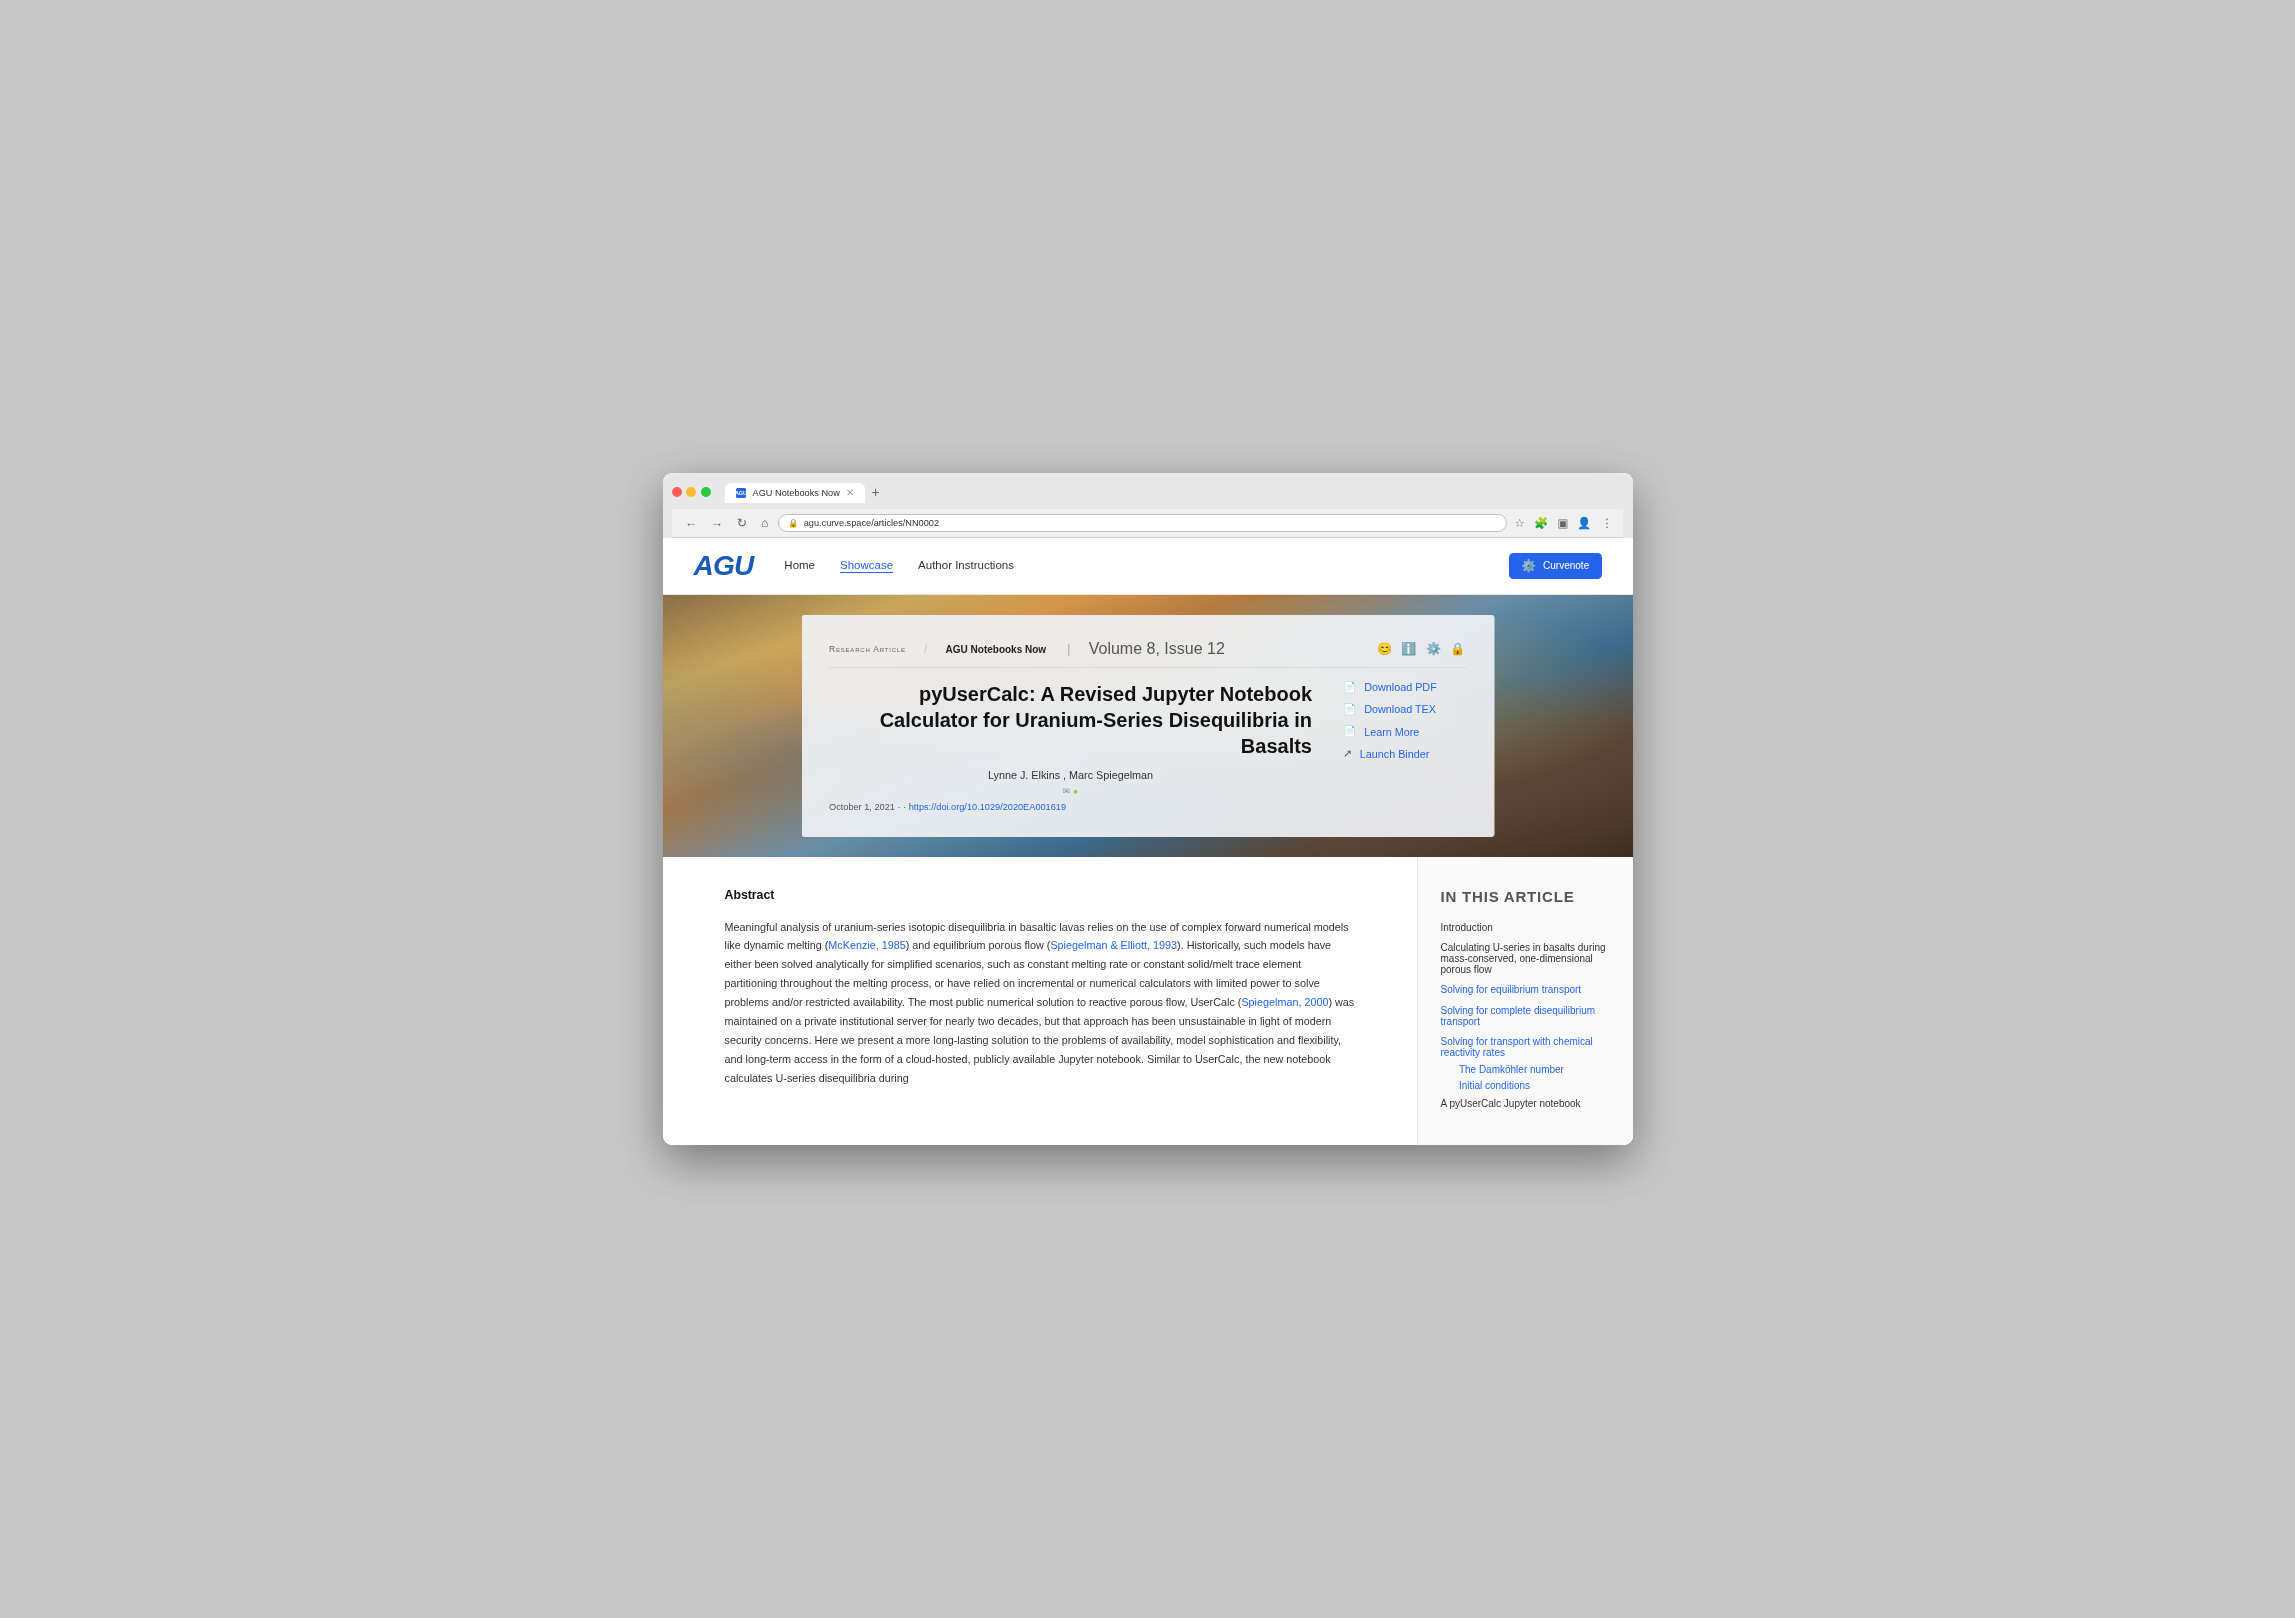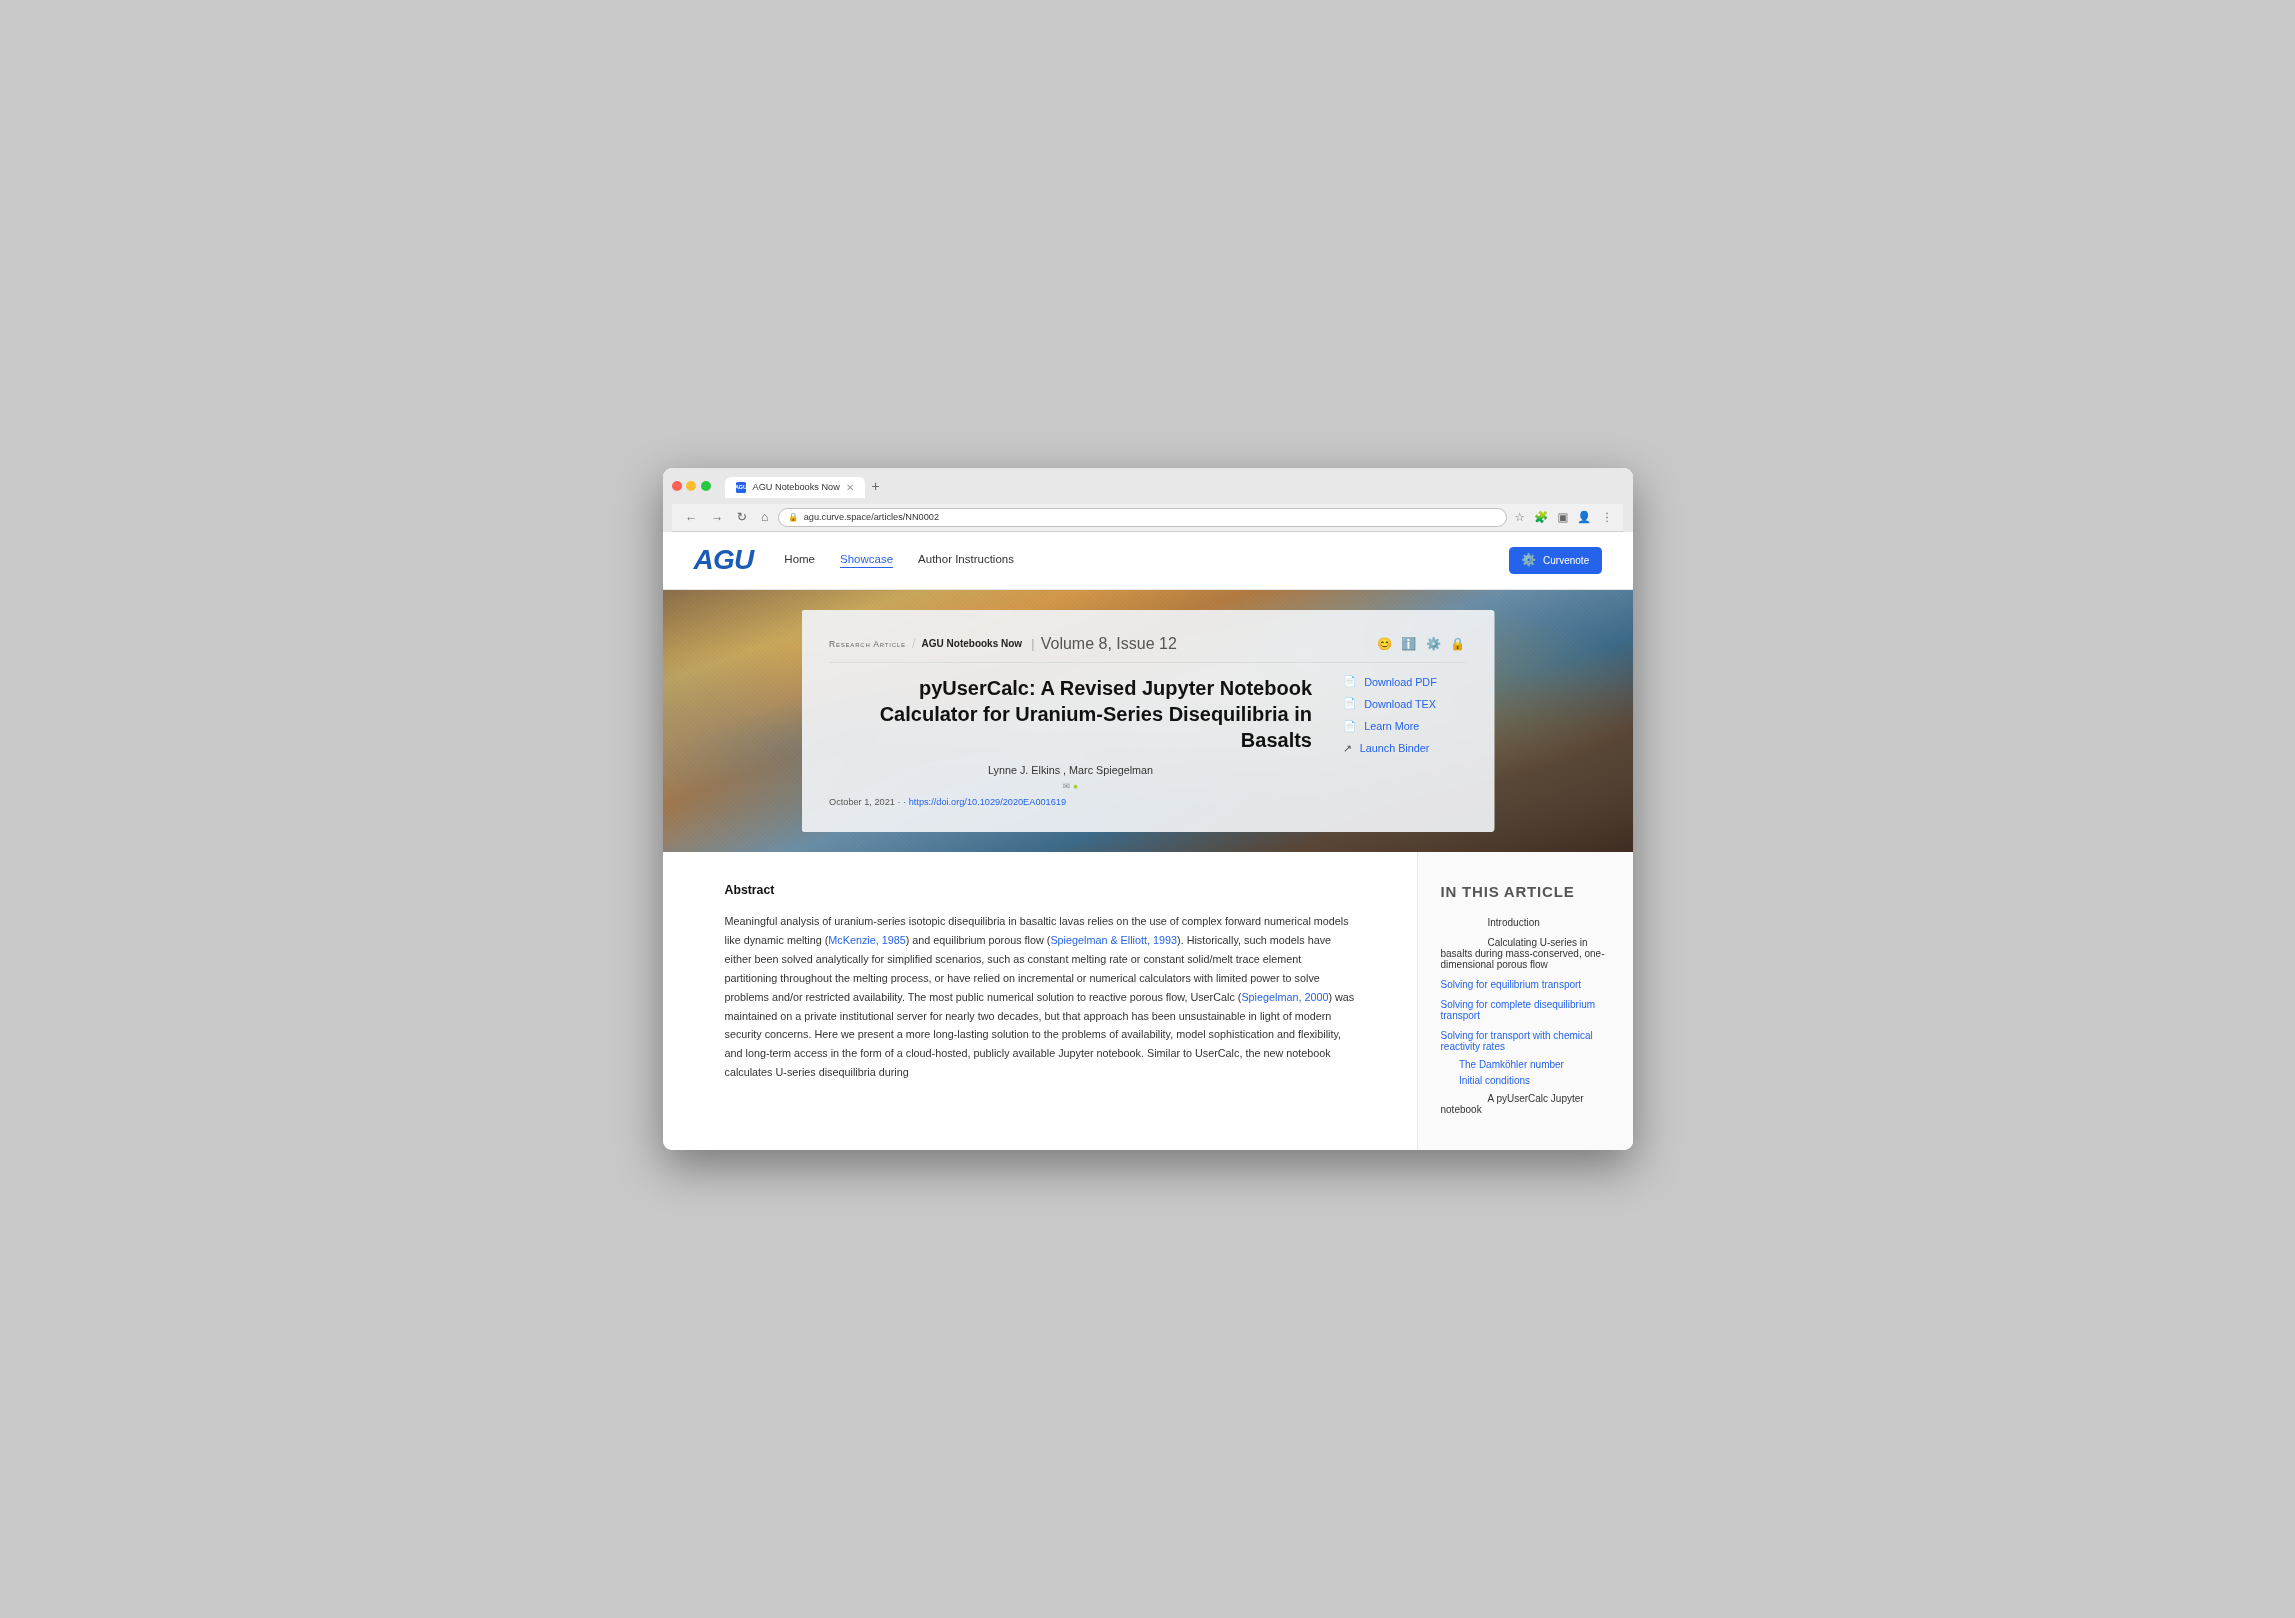--- a/index.html
+++ b/index.html
@@ -132,21 +132,21 @@
     .article-main { flex: 1; padding: 31px 46px 31px 62px; }
     .article-sidebar { width: 216px; padding: 31px 23px; border-left: 0.8px solid #e8e8e8; background: #fafafa; }
 
     .abstract-heading { font-size: 12.3px; font-weight: 700; color: #111; margin-bottom: 15.4px; }
     .abstract-text { font-size: 10.8px; line-height: 1.75; color: #333; }
     .abstract-link { color: #2563eb; text-decoration: none; }
 
     .toc-heading { font-size: 15px; font-weight: 700; color: #555; letter-spacing: 0.8px; text-transform: uppercase; margin-bottom: 12.3px; }
     .toc-list { list-style: none; display: flex; flex-direction: column; gap: 0; }
     .toc-item { font-size: 10px; padding: 4.6px 0; border-bottom: none; }
-    .toc-item-main { color: #333; font-weight: 500; cursor: pointer; margin-left: 47px; }
+    .toc-item-main { color: #333; font-weight: 500; cursor: pointer; }
     .toc-item-link { color: #2563eb; cursor: pointer; text-decoration: none; }
     .toc-sub { font-size: 10px; color: #2563eb; padding: 2.3px 0 2.3px 9.2px; cursor: pointer; }
   </style>
 </head>
 <body>
 
 <div class="browser-window">
 
   <div class="browser-chrome">
     <div class="browser-titlebar">
@@ -204,21 +204,21 @@
       </div>
     </nav>
 
     <div class="hero">
       <div class="hero-bg"></div>
       <div class="hero-pattern"></div>
 
       <div class="hero-card">
         <div style="width:100%;">
 
-          <div style="display:flex; align-items:center; margin-bottom:12.3px; border-bottom:0.8px solid #ddd; padding-bottom:9.2px;">
+          <div style="display:flex; align-items:center; margin-bottom:12.3px; border-bottom:0.8px solid #ddd; padding-bottom:9.2px;gap:12px;">
             <span class="hero-meta-label" style="font-size:8.5px;font-variant:small-caps;color:#666;letter-spacing:0.8px;margin-right:6.2px;">Research Article</span>
             <span style="color:#ccc;margin-right:6.2px;">/</span>
             <span class="hero-meta-journal" style="font-size:10px;font-weight:700;color:#222;margin-right:9.2px;">AGU Notebooks Now</span>
             <span style="color:#aaa;margin-right:6.2px;">|</span>
             <span class="hero-meta-issue" style="font-size:16px;color:#555;">Volume 8, Issue 12</span>
             <div style="margin-left:auto;display:flex;gap:9.2px;color:#888;">
               <span style="cursor:pointer;">😊</span>
               <span style="cursor:pointer;">ℹ️</span>
               <span style="cursor:pointer;">⚙️</span>
               <span>🔒</span>

